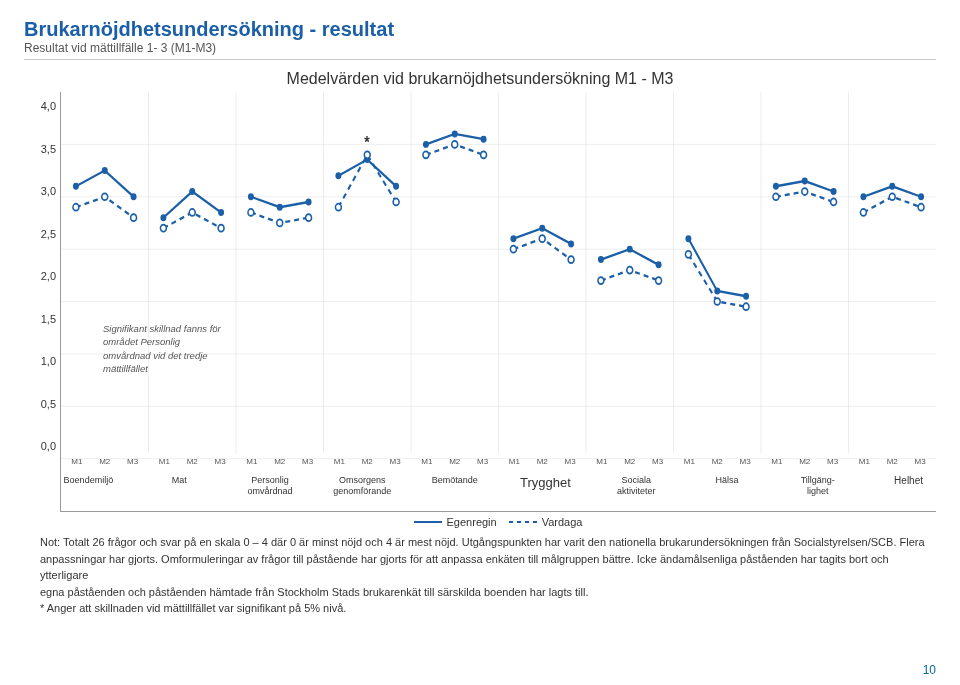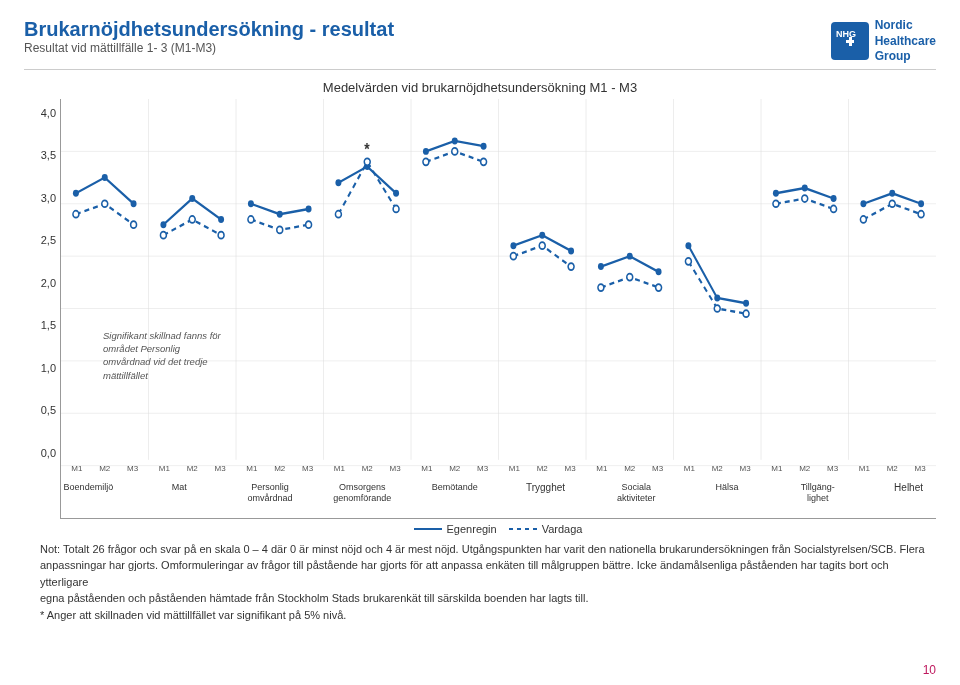--- a/index.html
+++ b/index.html
@@ -44,21 +44,21 @@
       height: 38px;
     }
     .logo-text {
       font-size: 12px;
       font-weight: bold;
       color: #1a5fa8;
       line-height: 1.3;
     }
     .chart-title {
       text-align: center;
-      font-size: 13px;
+      font-size: 16px;
       color: #333;
       margin-bottom: 4px;
       font-weight: normal;
     }
     .chart-area {
       position: relative;
       height: 420px;
       display: flex;
     }
     .y-axis {
@@ -127,50 +127,39 @@
       color: #333;
       line-height: 1.5;
       padding: 2px 0;
       margin-left: 16px;
     }
     .page-num {
       position: absolute;
       bottom: 8px;
       right: 24px;
       font-size: 12px;
-      color: #be185d;
+      color: #0369a1;
     }
     .annotation-text {
       position: absolute;
       font-size: 9.5px;
       color: #555;
       font-style: italic;
       line-height: 1.4;
     }
   </style>
 </head>
 <body>
 
 <div class="page">
 
   <div class="header">
     <div class="header-text">
       <h1>Brukarnöjdhetsundersökning - resultat</h1>
       <p>Resultat vid mättillfälle 1- 3 (M1-M3)</p>
-    </div>
-    <div class="logo-area">
-
-      <svg class="logo-icon" viewBox="0 0 38 38" xmlns="http://www.w3.org/2000/svg">
-        <rect width="38" height="38" fill="#1a5fa8" rx="4"></rect>
-        <text x="5" y="15" font-size="9" fill="white" font-weight="bold">NHG</text>
-
-        <rect x="15" y="18" width="8" height="3" fill="white"></rect>
-        <rect x="18" y="15" width="3" height="9" fill="white"></rect>
-      </svg>
-      <div class="logo-text">Nordic<br>Healthcare<br>Group</div>
     </div>
   </div>
 
   <div class="chart-title">Medelvärden vid brukarnöjdhetsundersökning M1 - M3</div>
 
   <div class="chart-area">
 
     <div class="y-axis">
       <span class="y-label">4,0</span>
       <span class="y-label">3,5</span>
@@ -384,21 +373,21 @@
               <span>M3</span>
           </div>
         </div>
 
         <div style="position:absolute; top:20px; left:0; right:0; height:36px; display:flex;gap:36px;">
           <div style="width:10%; text-align:center; font-size:9px; color:#333; line-height:1.2;">Boendemiljö</div>
           <div style="width:10%; text-align:center; font-size:9px; color:#333; line-height:1.2;">Mat</div>
           <div style="width:10%; text-align:center; font-size:9px; color:#333; line-height:1.2;">Personlig<br>omvårdnad</div>
           <div style="width:10%; text-align:center; font-size:9px; color:#333; line-height:1.2;">Omsorgens<br>genomförande</div>
           <div style="width:10%; text-align:center; font-size:9px; color:#333; line-height:1.2;">Bemötande</div>
-          <div style="width:10%; text-align:center; font-size:10px; color:#333; line-height:1.2;">Trygghet</div>
+          <div style="width:10%; text-align:center; font-size:13px; color:#333; line-height:1.2;">Trygghet</div>
           <div style="width:10%; text-align:center; font-size:9px; color:#333; line-height:1.2;">Sociala<br>aktiviteter</div>
           <div style="width:10%; text-align:center; font-size:9px; color:#333; line-height:1.2;">Hälsa</div>
           <div style="width:10%; text-align:center; font-size:9px; color:#333; line-height:1.2;">Tillgäng-<br>lighet</div>
           <div style="width:10%; text-align:center; font-size:10px; color:#333; line-height:1.2;">Helhet</div>
         </div>
       </div>
 
       <div class="annotation-text" style="left:42px; top:230px; max-width:120px;">
         Signifikant skillnad fanns för området Personlig omvårdnad vid det tredje mättillfället
       </div>

